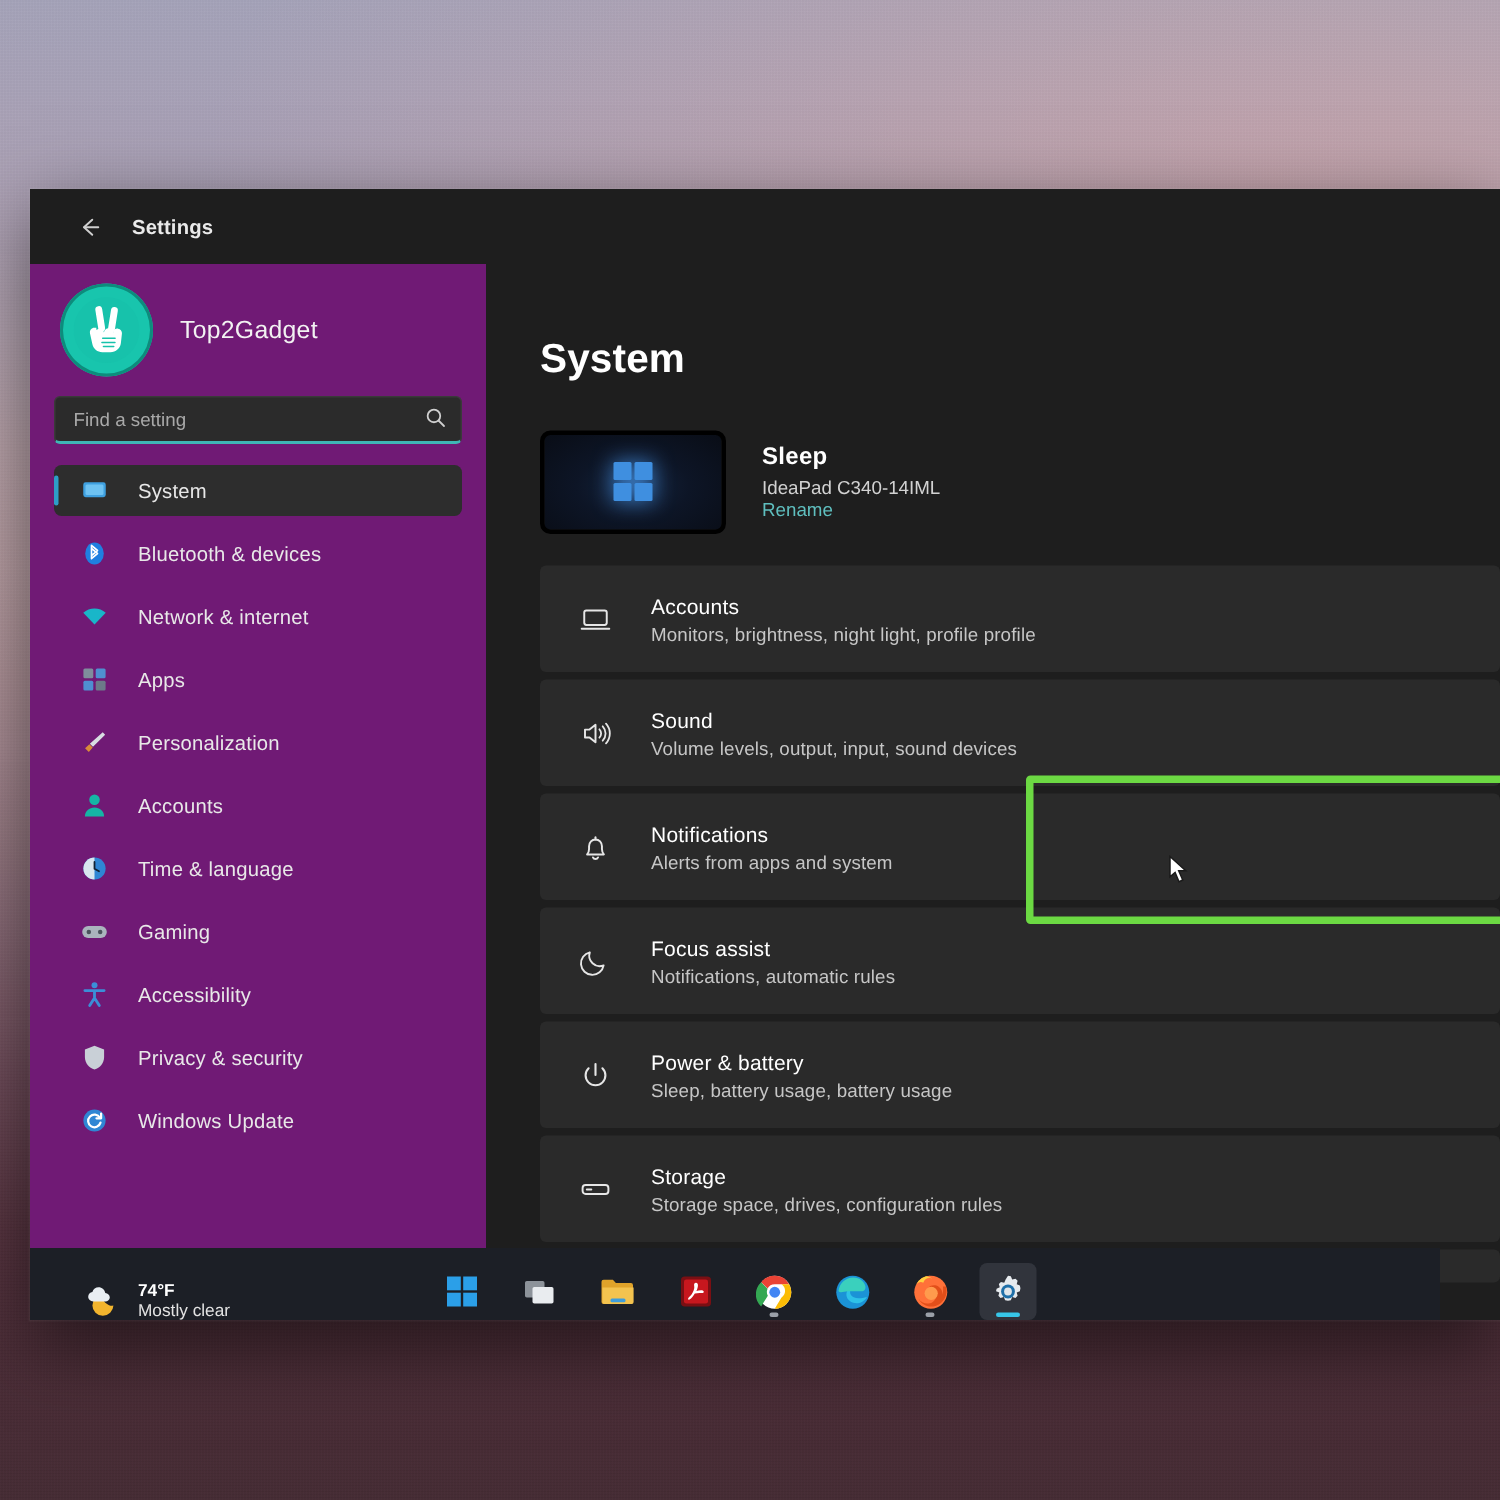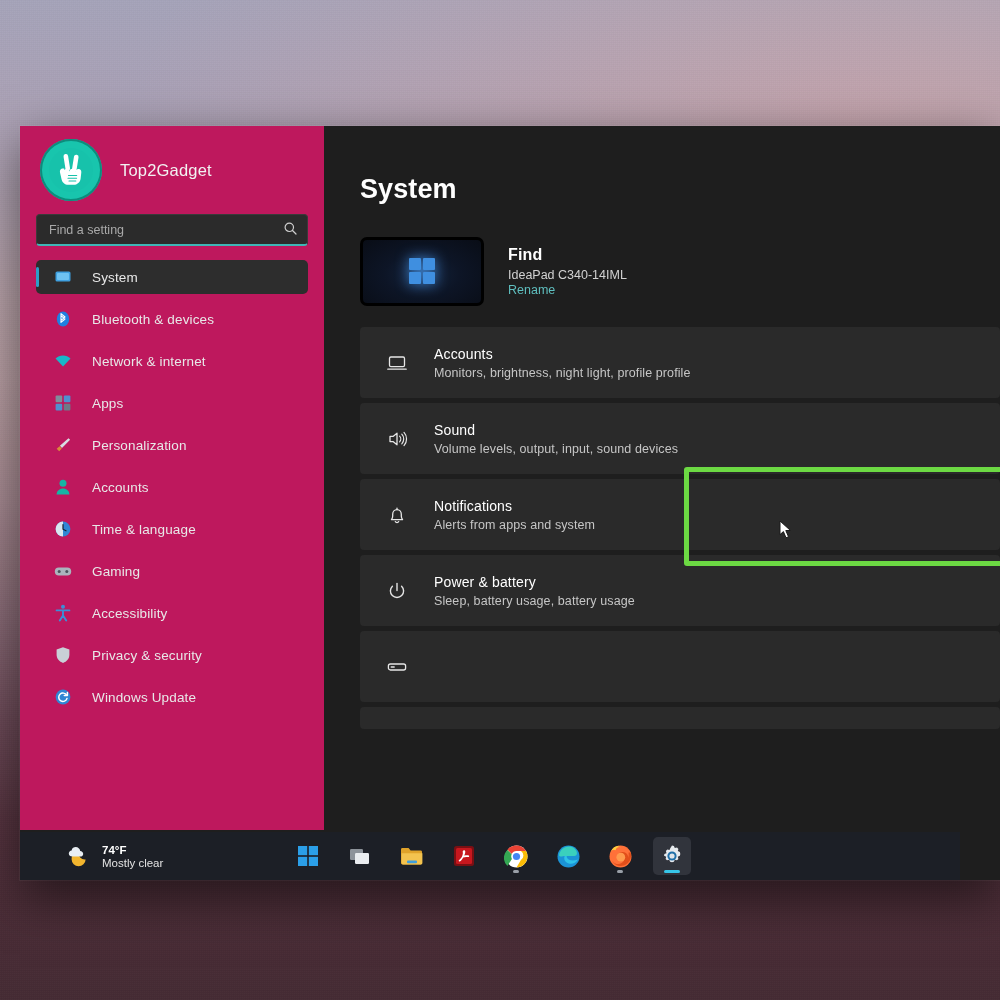--- a/index.html
+++ b/index.html
@@ -69,21 +69,21 @@
     font-size:13.5px; color:#eaeaea; font-weight:600;
     letter-spacing:.1px;
   }
 
   
   .wbody { display:flex; height:704px; }
 
   
   .sidebar {
     width:304px; flex:0 0 304px;
-    background:#be185d;
+    background:#701a75;
     padding:0 16px;
     position:relative;
   }
   .profile {
     display:flex; align-items:center;
     height:72px; margin-top:8px;
     padding-left:4px; border-radius:5px;
   }
   .avatar {
     width:62px; height:62px; border-radius:50%;
@@ -225,23 +225,22 @@
   }
 
   
   #cursor { position:absolute; left:455px; top:394px; z-index:60; }
 
   
   .taskbar {
     position:absolute; left:20px; bottom:120px;
     width:940px; height:48px;
     background:#1c1f26;
-    display:flex; align-items:center;
+    display:flex; align-items:flex-end;
     z-index:30;
-    padding-left:10px;
   }
   .weather {
     display:flex; align-items:center;
     margin-left:36px;
   }
   .weather .wicon { width:26px; height:26px; flex:0 0 26px; margin-right:10px; }
   .weather .wtxt .w1 { font-size:11.5px; color:#ffffff; font-weight:700; }
   .weather .wtxt .w2 { font-size:11.5px; color:#e2e2e2; margin-top:1px; }
 
   .tbicons {
@@ -264,20 +263,29 @@
 </head>
 <body>
 
 <div id="desktop">
   <div class="tint"></div>
   <div class="noise"></div>
 </div>
 
 <div id="window">
 
+  <div class="titlebar">
+    <div class="back-btn">
+      <svg width="17" height="17" viewBox="0 0 17 17" fill="none">
+        <path d="M10.5 3.5L5 8.5l5.5 5" stroke="#cfcfcf" stroke-width="1.3" stroke-linecap="round" stroke-linejoin="round"></path>
+        <path d="M5.2 8.5H14.5" stroke="#cfcfcf" stroke-width="1.3" stroke-linecap="round"></path>
+      </svg>
+    </div>
+    <div class="title">Settings</div>
+  </div>
 
   <div class="wbody">
 
     <div class="sidebar">
 
       <div class="profile">
         <div class="avatar">
           <svg width="44" height="44" viewBox="0 0 44 44">
             <circle cx="22" cy="22" r="22" fill="#17c2ab"></circle>
             <g fill="#ffffff">
@@ -428,21 +436,21 @@
       <div class="devicecard">
         <div class="devthumb">
           <div class="winlogo">
             <i></i>
               <i></i>
               <i></i>
               <i></i>
           </div>
         </div>
         <div class="devinfo">
-          <div class="dname">Find</div>
+          <div class="dname">Sleep</div>
           <div class="dmodel">IdeaPad C340-14IML</div>
           <div class="drename">Rename</div>
         </div>
       </div>
 
       <div class="m365">
         <div class="m365logo">
           <i style="background:#f25022"></i>
             <i style="background:#7fba00"></i>
           <i style="background:#00a4ef"></i>
@@ -494,40 +502,55 @@
               <path d="M9.3 17.6c.3.7 1 1.1 1.7 1.1s1.4-.4 1.7-1.1" stroke="#e6e6e6" stroke-width="1.3" stroke-linecap="round"></path>
               <path d="M11 5.6V4.1" stroke="#e6e6e6" stroke-width="1.3" stroke-linecap="round"></path>
             </svg>
           </span>
           <span class="rtxt">
             <span class="rt1" style="display:block">Notifications</span>
             <span class="rt2" style="display:block">Alerts from apps and system</span>
           </span>
         </div>
 
+        <div class="srow">
+          <span class="ricon">
+            <svg width="22" height="22" viewBox="0 0 22 22" fill="none">
+              <path d="M16.4 13.6A7 7 0 017.2 4.9a7.6 7.6 0 109.2 8.7z" stroke="#e6e6e6" stroke-width="1.3" stroke-linejoin="round"></path>
+            </svg>
+          </span>
+          <span class="rtxt">
+            <span class="rt1" style="display:block">Focus assist</span>
+            <span class="rt2" style="display:block">Notifications, automatic rules</span>
+          </span>
+        </div>
 
         <div class="srow">
           <span class="ricon">
             <svg width="22" height="22" viewBox="0 0 22 22" fill="none">
               <path d="M11 3.4v7.2" stroke="#e6e6e6" stroke-width="1.4" stroke-linecap="round"></path>
               <path d="M6.4 6.2a6.6 6.6 0 109.2 0" stroke="#e6e6e6" stroke-width="1.4" stroke-linecap="round"></path>
             </svg>
           </span>
           <span class="rtxt">
             <span class="rt1" style="display:block">Power &amp; battery</span>
             <span class="rt2" style="display:block">Sleep, battery usage, battery usage</span>
           </span>
         </div>
 
         <div class="srow">
           <span class="ricon">
             <svg width="22" height="22" viewBox="0 0 22 22" fill="none">
               <rect x="2.4" y="8" width="17.2" height="6" rx="2" stroke="#e6e6e6" stroke-width="1.3"></rect>
               <path d="M5.2 11h3" stroke="#e6e6e6" stroke-width="1.3" stroke-linecap="round"></path>
             </svg>
+          </span>
+          <span class="rtxt">
+            <span class="rt1" style="display:block">Storage</span>
+            <span class="rt2" style="display:block">Storage space, drives, configuration rules</span>
           </span>
         </div>
 
         <div class="srow partial"></div>
       </div>
 
       <div id="highlight" style="border-color: rgb(108, 217, 67);"></div>
 
       <div id="cursor">
         <svg width="14" height="20" viewBox="0 0 14 20">

